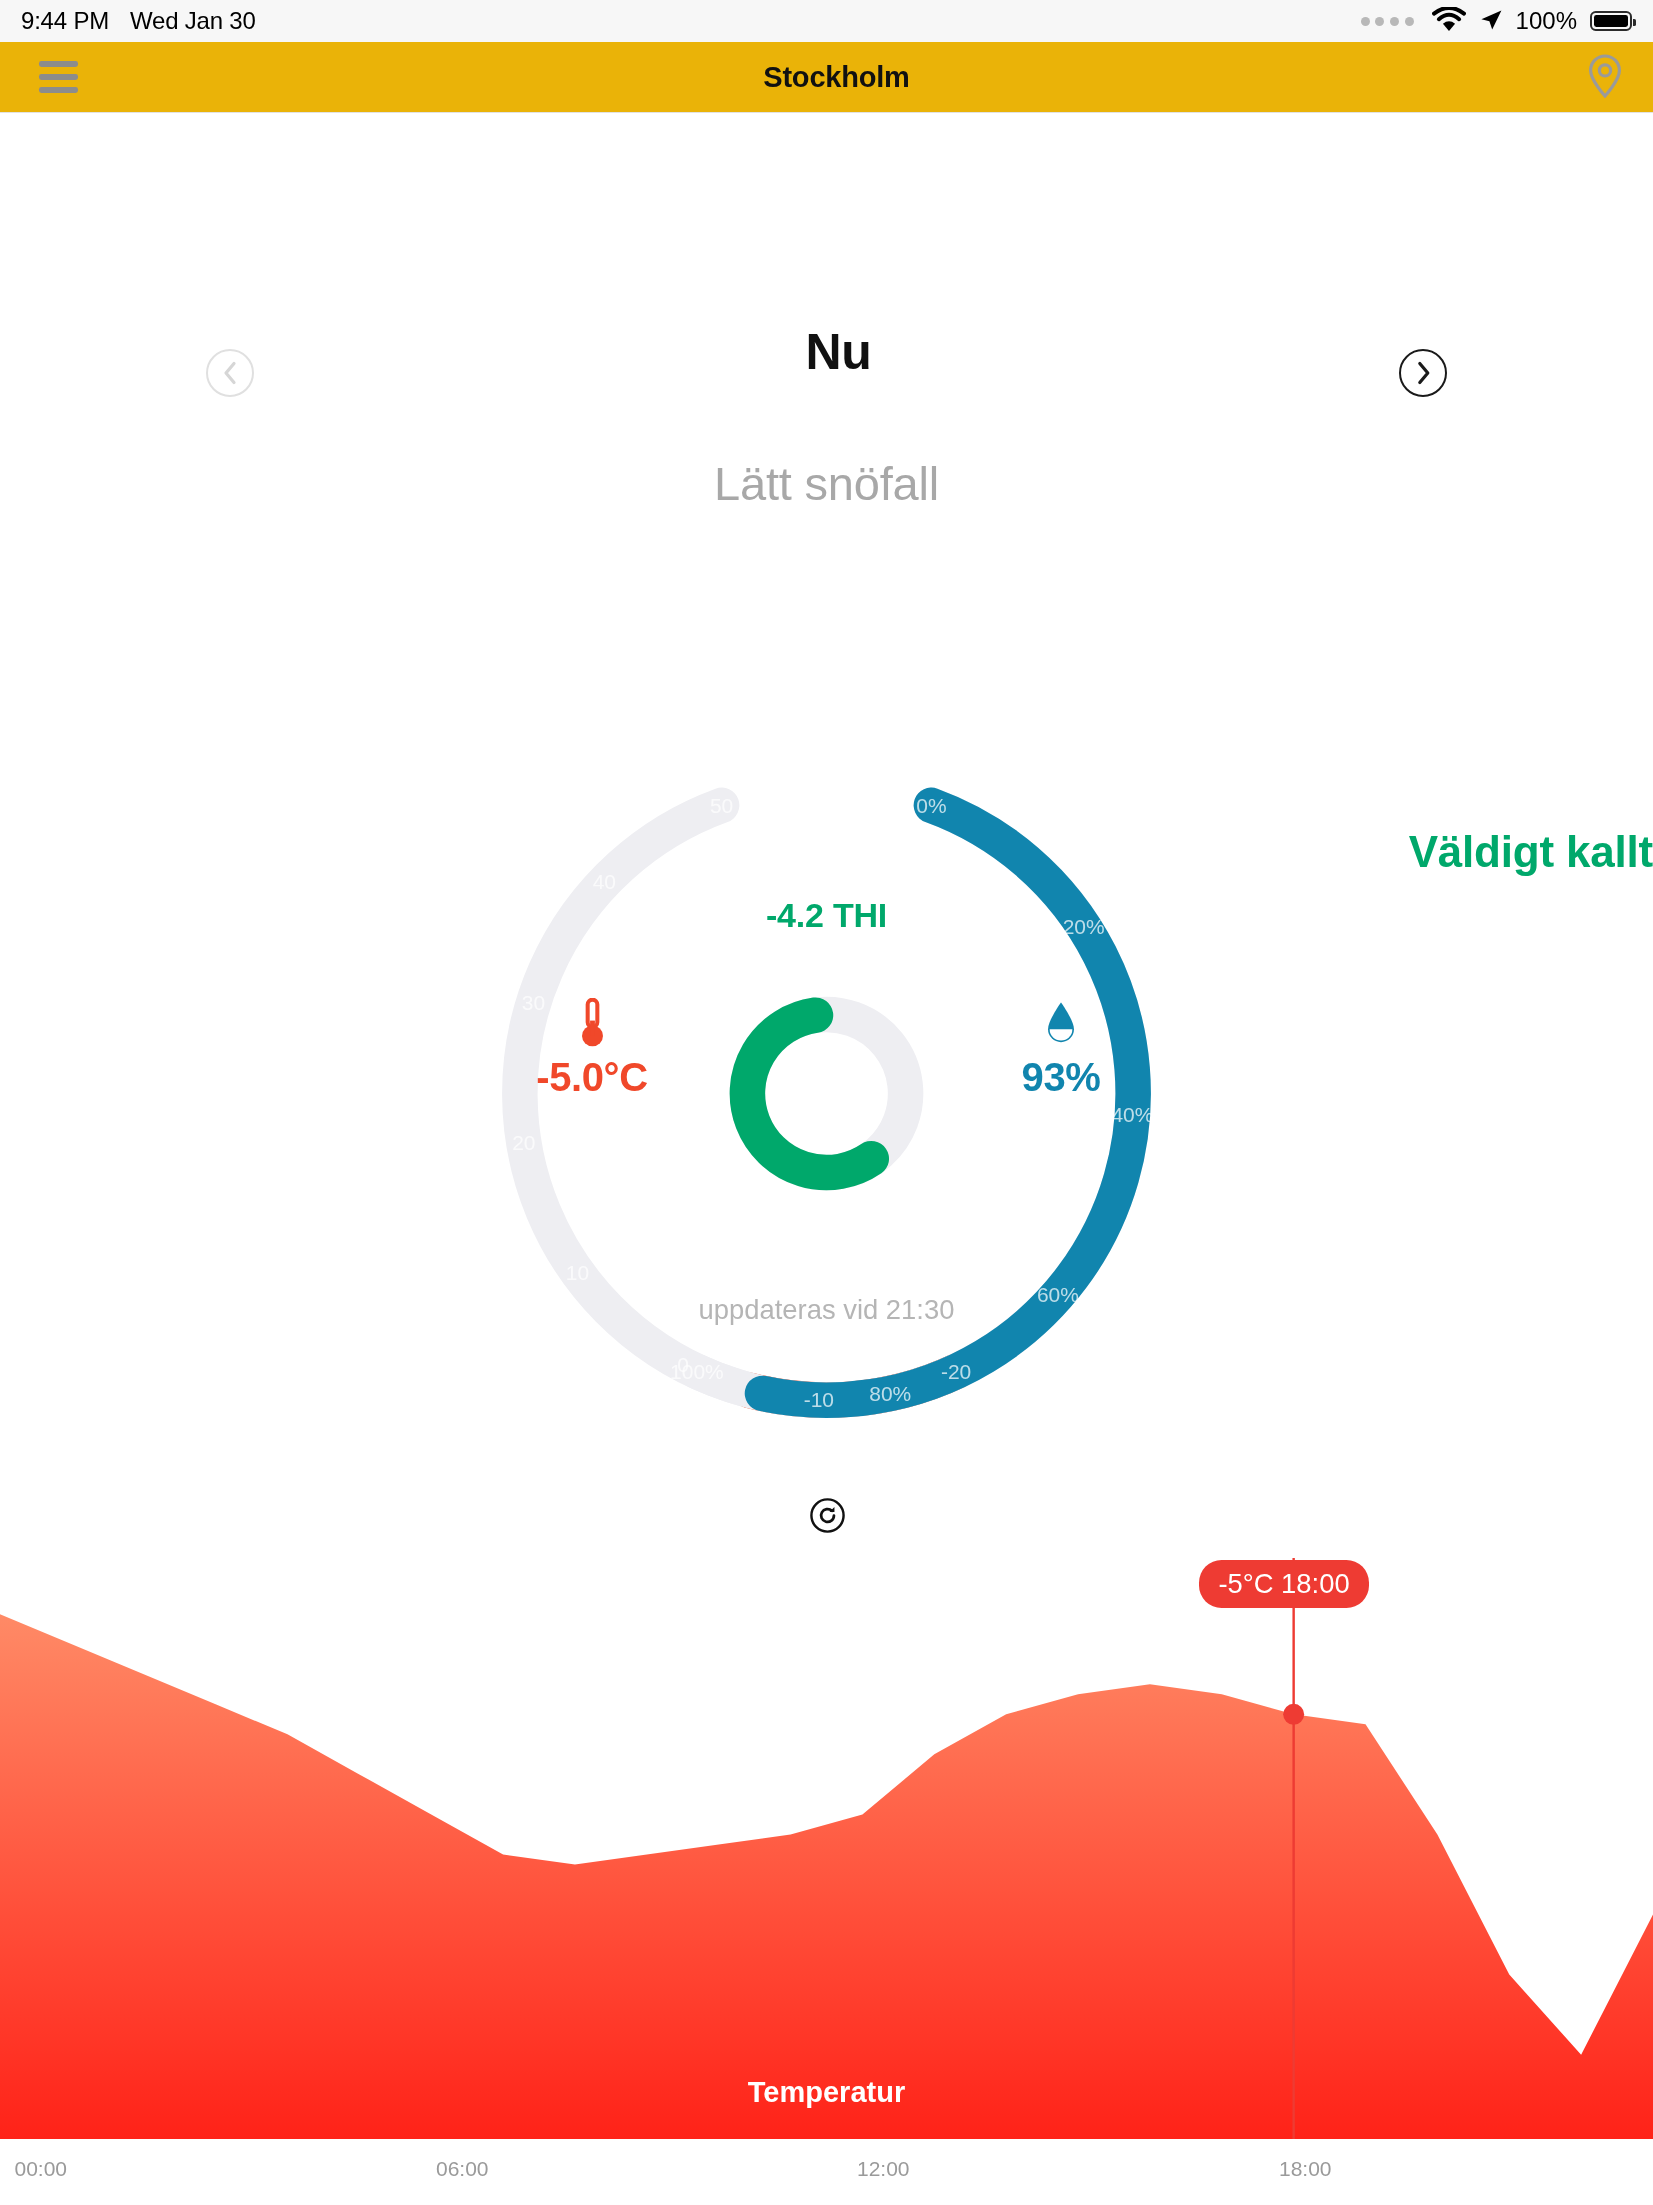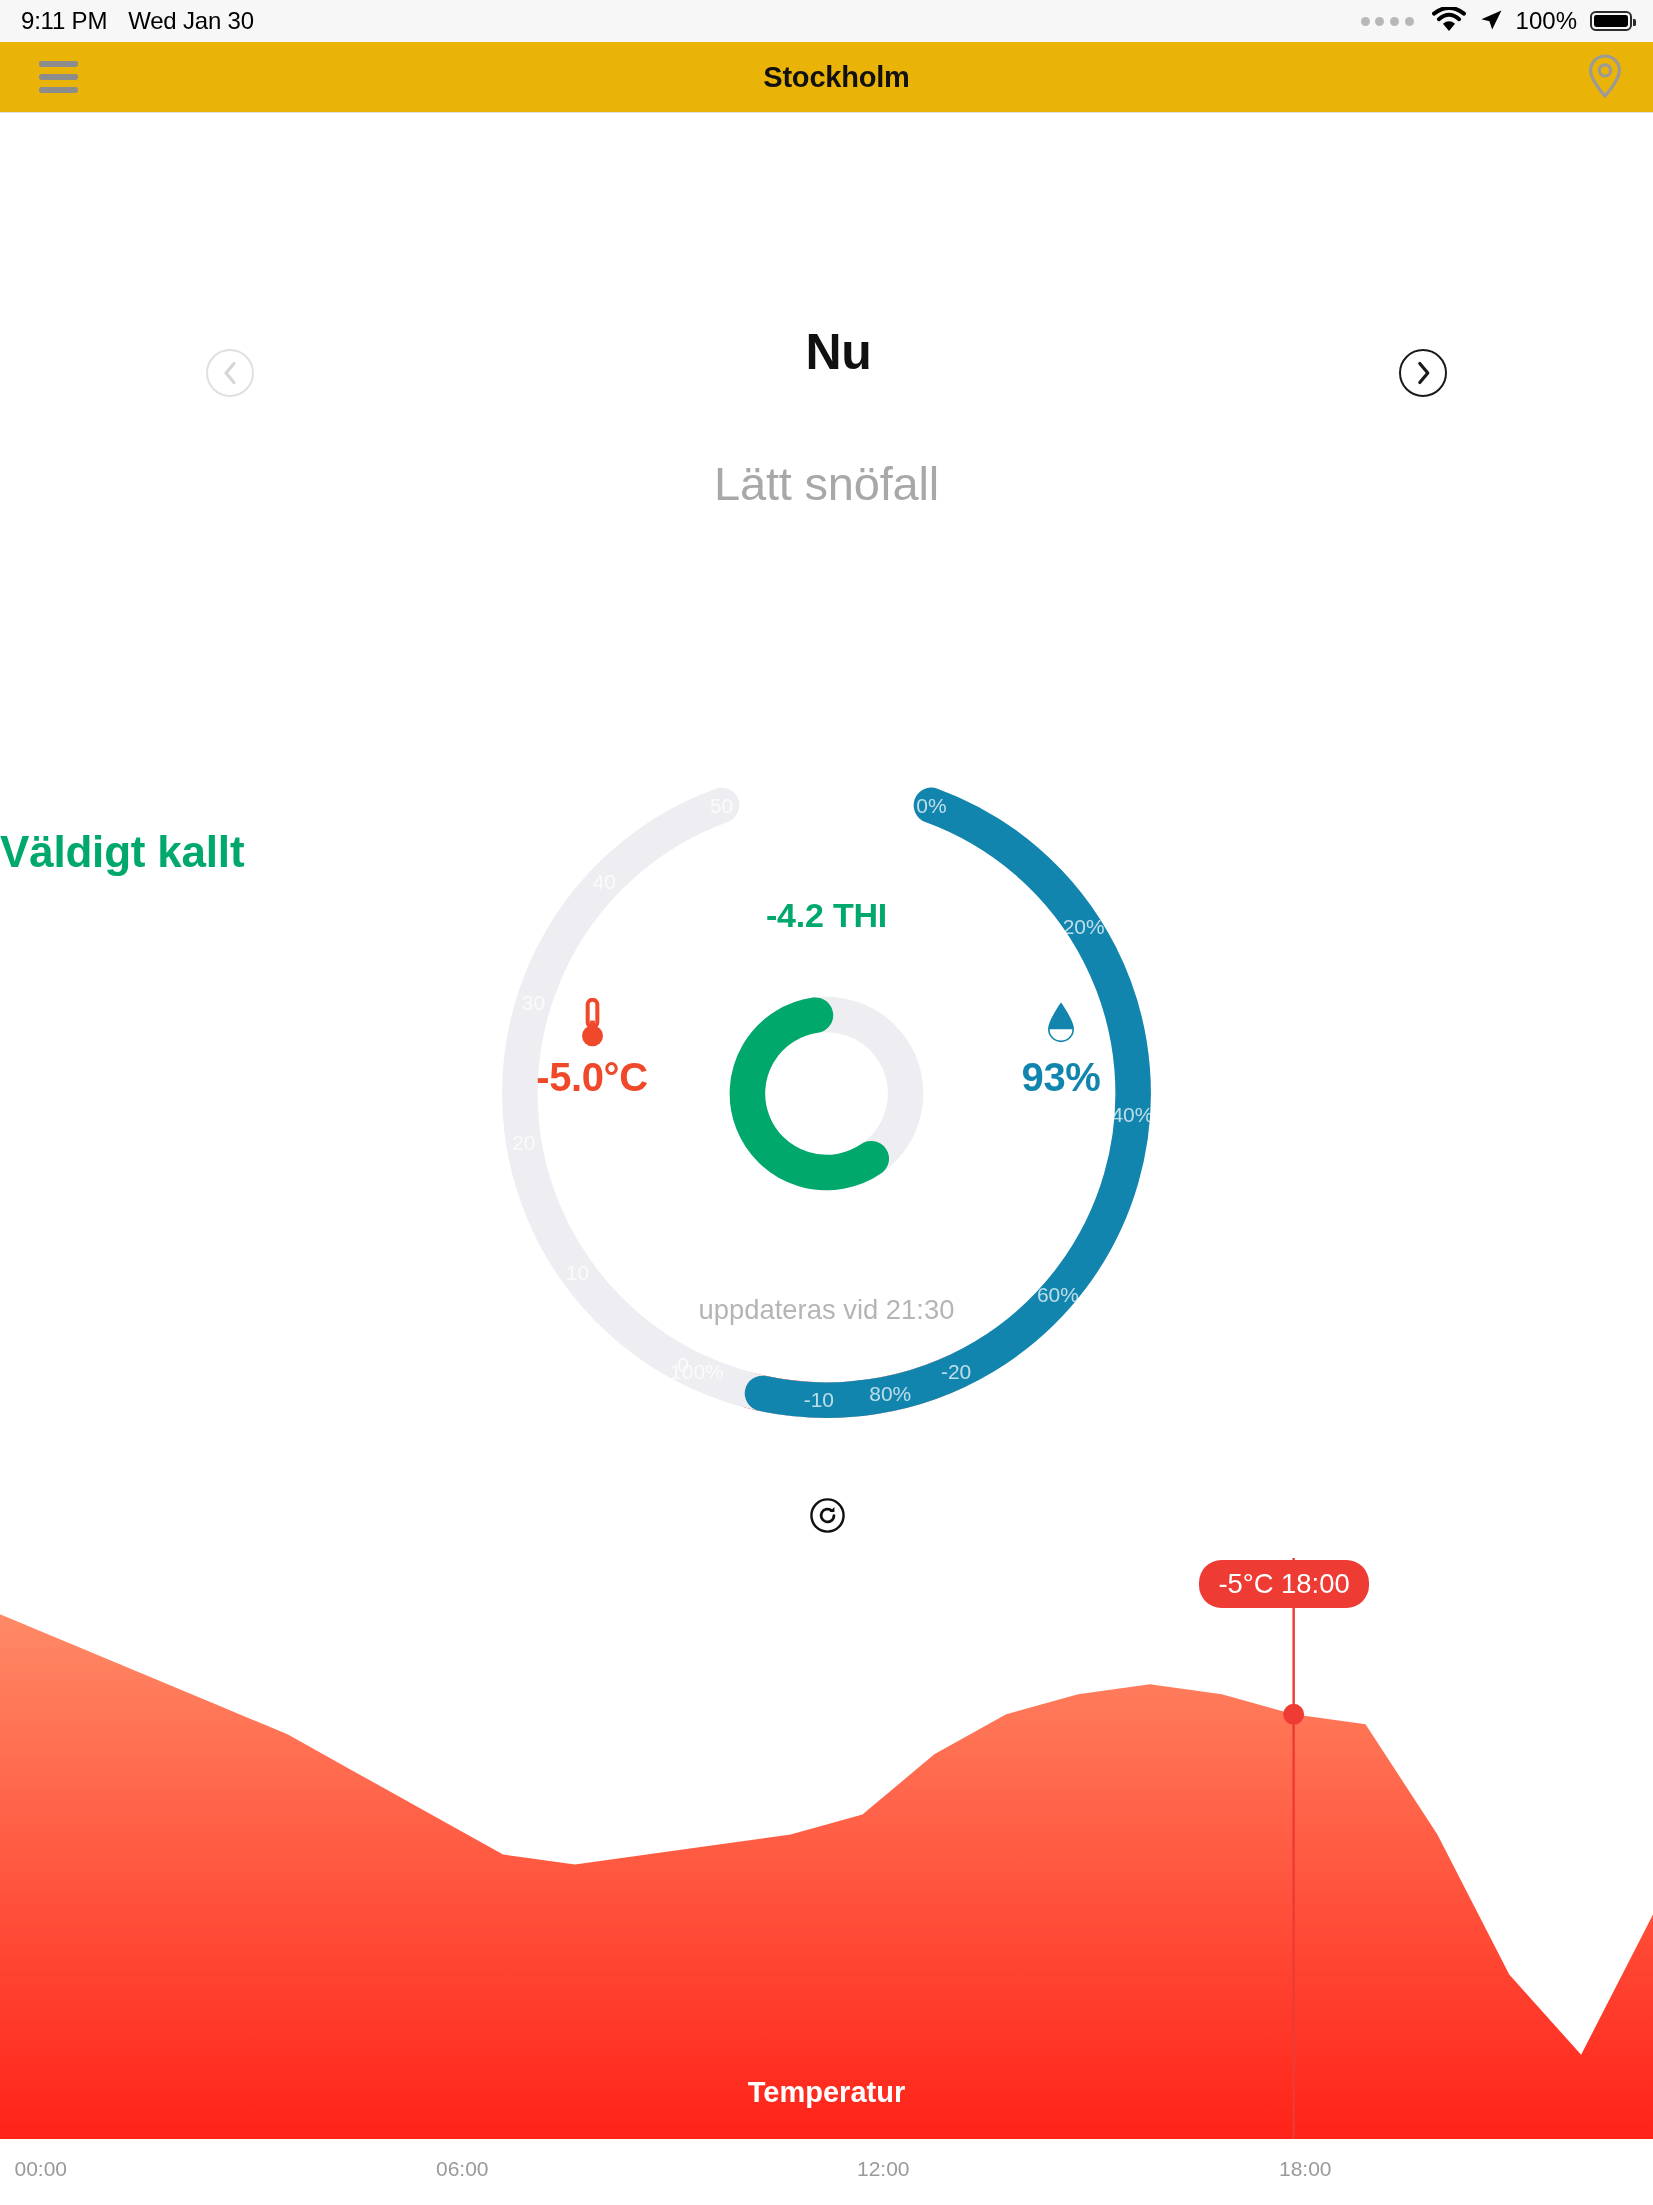--- a/index.html
+++ b/index.html
@@ -71,21 +71,21 @@
   .gauge-wrap{
     position:absolute; top:690px; left:0; width:1653px; height:807px;
   }
   .gauge-svg{ position:absolute; top:0; left:0; }
 
   .gauge-center{
     position:absolute; top:0; left:0; width:1653px; height:807px;
     pointer-events:none;
   }
   .thi-label{
-    position:absolute; top:137px; left:0; width:1653px; text-align:left;
+    position:absolute; top:137px; left:0; width:1653px; text-align:right;
     font-size:44px; font-weight:700; color:#00a86b; letter-spacing:-0.2px;
   }
   .thi-value{
     position:absolute; top:206px; left:0; width:1653px; text-align:center;
     font-size:34px; font-weight:700; color:#00a86b; letter-spacing:-0.2px;
   }
   .updated{
     position:absolute; top:604px; left:0; width:1653px; text-align:center;
     font-size:27.4px; font-weight:400; color:#b5b5b5;
   }
@@ -124,21 +124,21 @@
     position:absolute; font-size:21px; color:#9a9a9a; font-weight:400;
   }
 </style>
 </head>
 <body>
 
 <div id="root">
 
   <div class="statusbar">
     <div class="sb-left">
-      <span class="sb-time">9:11 PM</span>
+      <span class="sb-time">9:44 PM</span>
       <span class="sb-date">Wed Jan 30</span>
     </div>
     <div class="sb-right">
       <span class="sb-dots">
           <i></i>
           <i></i>
           <i></i>
           <i></i>
         </span>
       <span>

